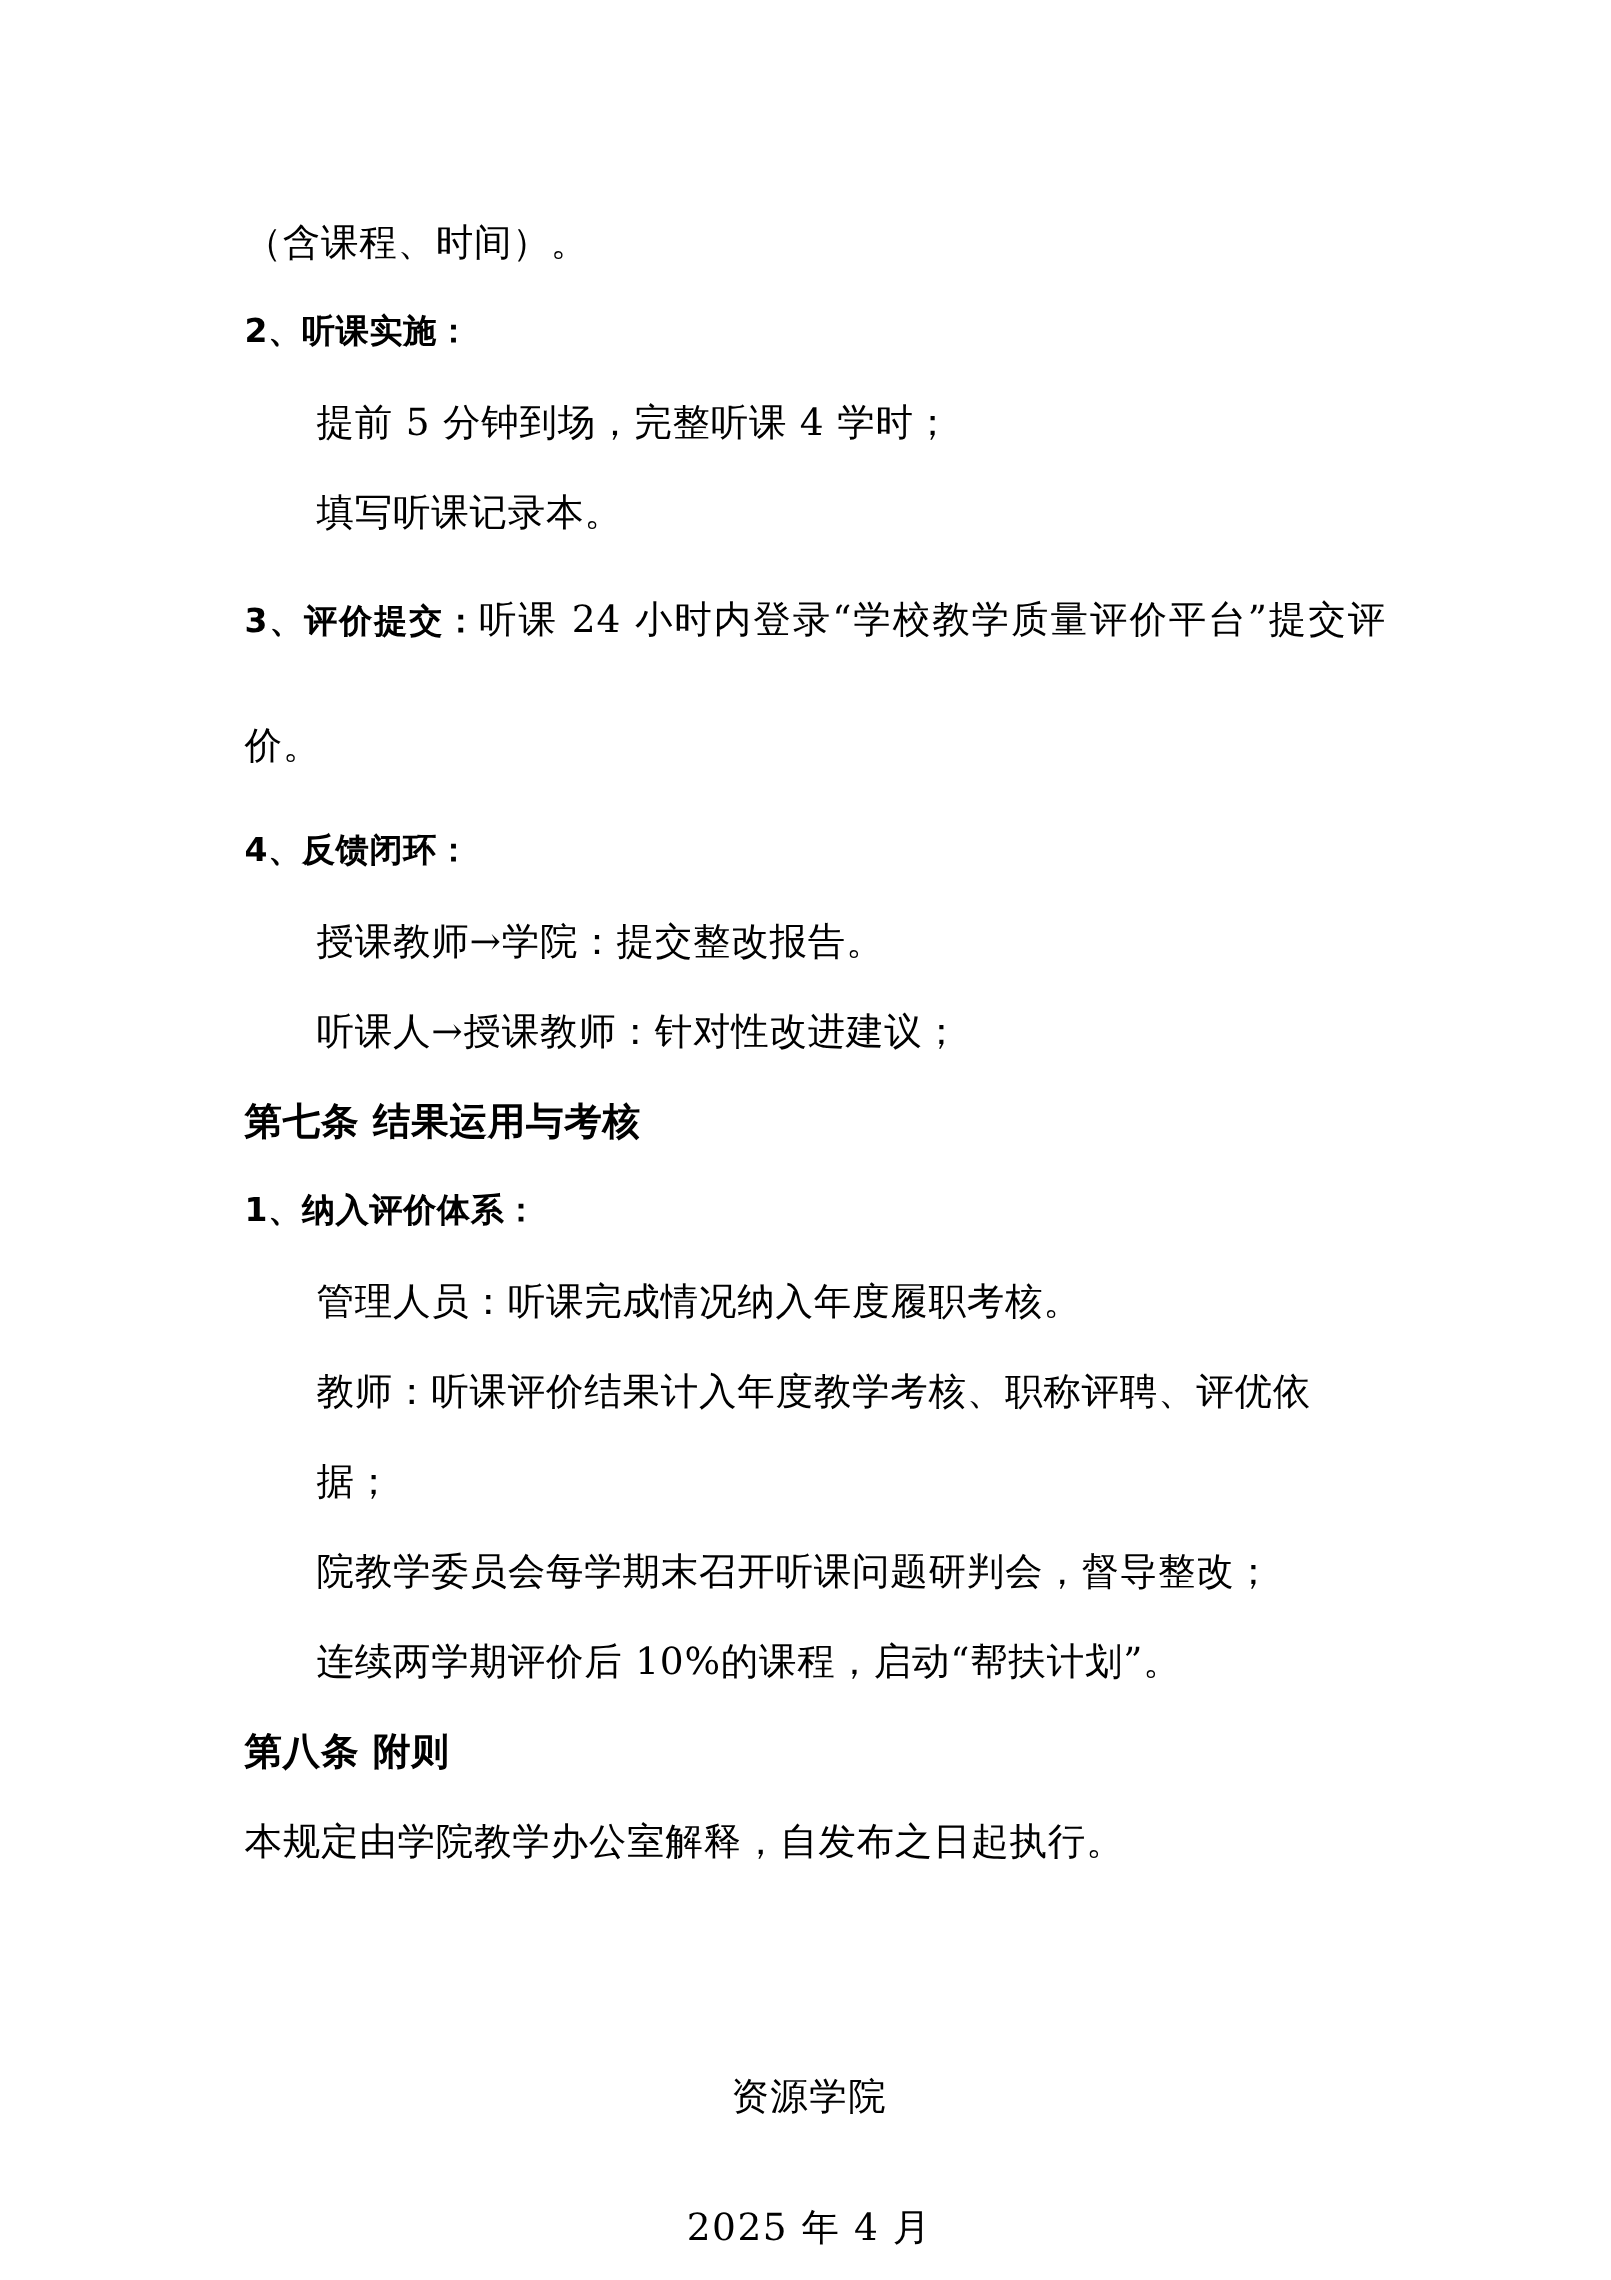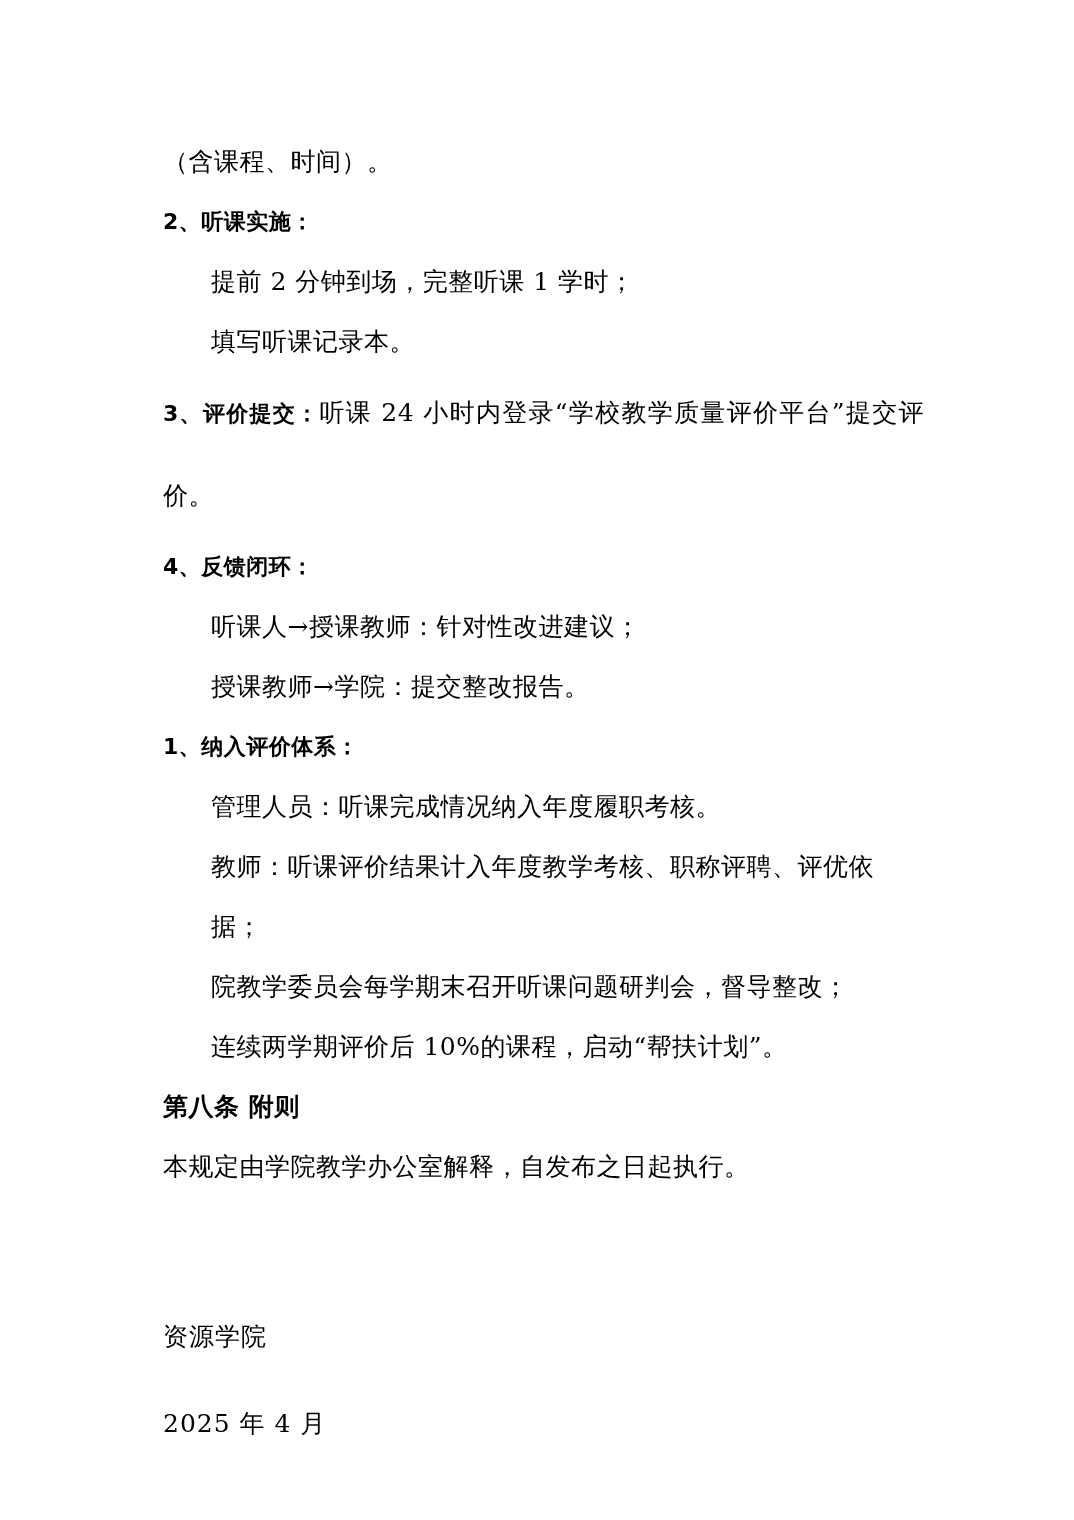--- a/index.html
+++ b/index.html
@@ -50,50 +50,51 @@
     font-family: "DejaVu Sans", "Liberation Sans", sans-serif;
     font-size: 22px;
     letter-spacing: 0.5px;
   }
   .indent1 {
     padding-left: 48px;
   }
   .gap-md { height: 26px; }
   .gap-lg { height: 58px; }
   .signature {
-    text-align: left;
+    text-align: center;
     font-size: 25px;
     line-height: 62px;
     padding-right: 8px;
     letter-spacing: 1px;
   }
   .inline { display: inline; }
 </style>
 </head>
 <body>
 
 <div class="page">
   <div class="doc-body">
 
     <p class="p">（含课程、时间）。</p>
 
     <p class="p subheading">2、听课实施：</p>
 
-    <p class="p indent1">提前 2 分钟到场，完整听课 1 学时；</p>
+    <p class="p indent1">提前 5 分钟到场，完整听课 4 学时；</p>
 
     <p class="p indent1">填写听课记录本。</p>
 
     <p class="p flow"><span class="inline subheading">3、评价提交：</span><span class="inline">听课 24 小时内登录“学校教学质量评价平台”提交评价。</span></p>
 
     <p class="p subheading">4、反馈闭环：</p>
 
+    <p class="p indent1">授课教师→学院：提交整改报告。</p>
+
     <p class="p indent1">听课人→授课教师：针对性改进建议；</p>
 
-    <p class="p indent1">授课教师→学院：提交整改报告。</p>
-
+    <p class="p heading">第七条 结果运用与考核</p>
 
     <p class="p subheading">1、纳入评价体系：</p>
 
     <p class="p indent1">管理人员：听课完成情况纳入年度履职考核。</p>
 
     <p class="p indent1">教师：听课评价结果计入年度教学考核、职称评聘、评优依据；</p>
 
 
     <p class="p indent1">院教学委员会每学期末召开听课问题研判会，督导整改；</p>
 

